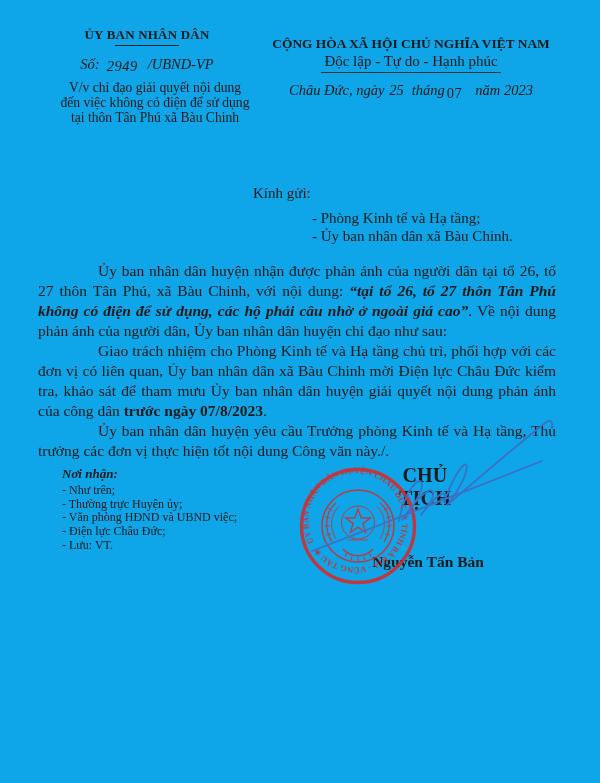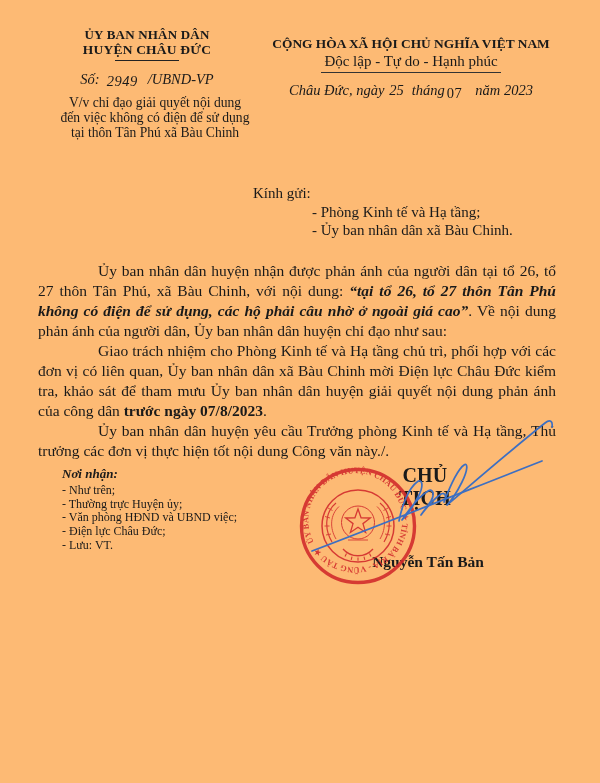--- a/index.html
+++ b/index.html
@@ -1,18 +1,18 @@
 <!DOCTYPE html>
 <html><head>
 <meta charset="utf-8">
 <style>
   html,body{margin:0;padding:0;background:#e8e8e8;}
   .page{
     position:relative;width:600px;height:783px;margin:0 auto;
-    background:#fdba74;overflow:hidden;
+    background:#0ea5e9;overflow:hidden;
     font-family:"Liberation Serif","DejaVu Serif",serif;
     color:#1a1a1a;
   }
   .abs{position:absolute;}
   .ctr{text-align:center;}
   
   .hleft{left:31px;top:27px;width:232px;}
   .org1{font-weight:bold;font-size:13px;line-height:15px;letter-spacing:.2px;}
   .org2{font-weight:bold;font-size:13.5px;line-height:15px;letter-spacing:.2px;}
   .org-rule{width:64px;border-top:1.4px solid #222;margin:3px auto 0;}
@@ -22,21 +22,21 @@
   
   .hright{left:261px;top:27px;width:300px;}
   .nat1{font-weight:bold;font-size:13.4px;line-height:15px;margin-top:9px;}
   .motto{display:inline-block;font-weight:normal;font-size:15px;line-height:17px;margin-top:2px;
          border-bottom:1.5px solid #333;padding:0 3px 2px;}
   .dateline{margin-top:9px;font-style:italic;font-size:14.5px;}
   .date-day{margin:0 8px 0 5px;}
   .date-month{display:inline-block;font-style:normal;transform:translateY(2.5px);margin:0 13px 0 2px;letter-spacing:.5px;}
   
   .kinhgui{left:253px;top:184px;font-size:15px;line-height:18px;}
-  .kinhgui .items{margin-left:59px;margin-top:2px;line-height:17.5px;}
+  .kinhgui .items{margin-left:59px;margin-top:8px;line-height:17.5px;}
   
   .body{left:38px;top:261px;width:518px;font-size:15.5px;line-height:20px;text-align:justify;}
   .body p{margin:0;text-indent:60px;}
   .bq{font-weight:bold;font-style:italic;}
   .bb{font-weight:bold;}
   
   .noinhan{left:62px;top:466px;width:230px;}
   .noinhan .lbl{font-weight:bold;font-style:italic;font-size:13px;line-height:15px;}
   .noinhan .lst{margin-top:3px;font-size:12px;line-height:13.7px;}
   .chutich{left:378px;top:464px;width:94px;text-align:center;font-weight:bold;font-size:20px;letter-spacing:.2px;z-index:1;}
@@ -44,21 +44,20 @@
   .seal{left:298px;top:466px;z-index:2;pointer-events:none;}
   .sig{left:290px;top:395px;z-index:3;pointer-events:none;}
 </style>
 </head>
 <body>
 
 <div class="page">
 
   <div class="abs hleft ctr">
     <div class="org1">ỦY BAN NHÂN DÂN</div>
-    <div class="org2">HUYỆN CHÂU ĐỨC</div>
     <div class="org-rule"></div>
     <div class="so-line">
       <span>Số:</span><span class="so-num">2949</span><span>/UBND-VP</span>
     </div>
     <div class="subject">
       <div>V/v chỉ đạo giải quyết nội dung</div>
       <div>đến việc không có điện để sử dụng</div>
       <div>tại thôn Tân Phú xã Bàu Chinh</div>
     </div>
   </div>

